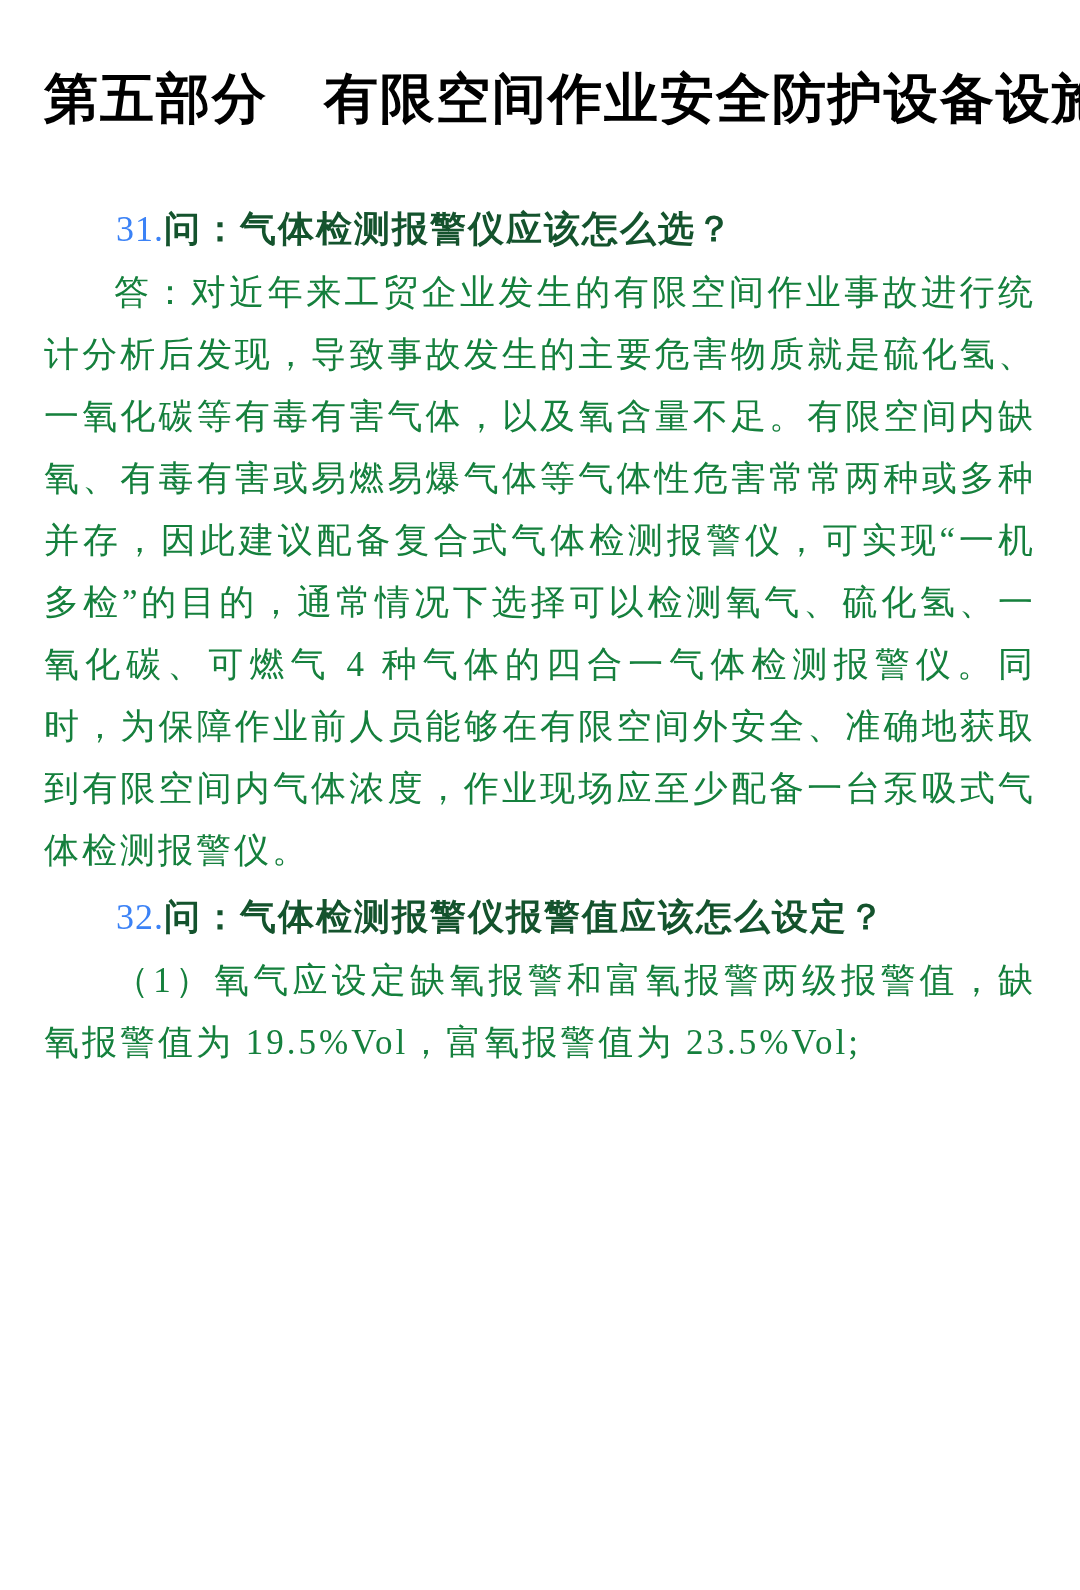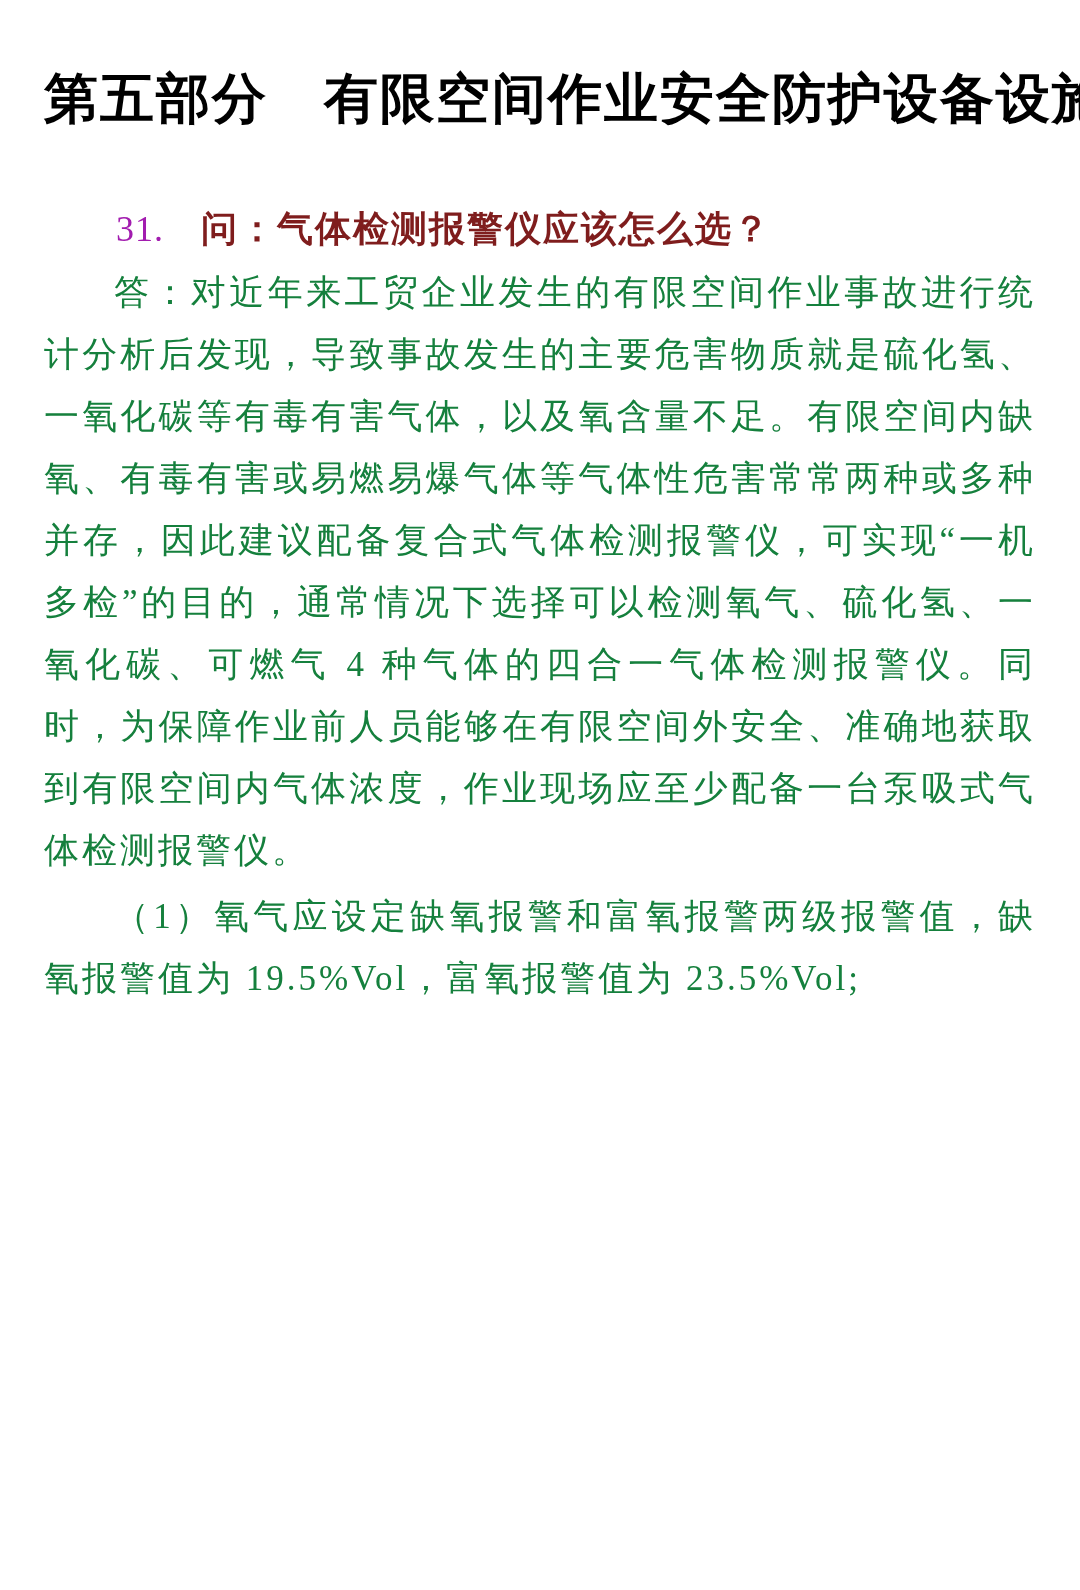--- a/index.html
+++ b/index.html
@@ -38,28 +38,27 @@
     font-size: 36px;
     line-height: 62px;
     text-indent: 2em;
     margin: 2px 0 2px 0;
     white-space: nowrap;
   }
   .q-number {
     font-family: "Liberation Serif", "DejaVu Serif", serif;
     font-weight: 400;
     letter-spacing: 1px;
-    color: #a21caf;
+    color: #3b82f6;
   }
   .q-text {
     font-family: "Liberation Sans", "DejaVu Sans", sans-serif;
     font-weight: 700;
     letter-spacing: 2px;
-    color: #7f1d1d;
-    margin-left: 37px;
+    color: #14532d;
   }
   .answer {
     font-family: "Liberation Serif", "DejaVu Serif", serif;
     font-weight: 400;
     font-size: 35px;
     line-height: 62px;
     letter-spacing: 3px;
     text-align: justify;
     text-indent: 2em;
     margin: 2px 0 4px 0;
@@ -72,20 +71,21 @@
 <div class="page">
 
   <h1 class="doc-title">第五部分　有限空间作业安全防护设备设施</h1>
 
   <section class="qa-block">
     <p class="question"><span class="q-number">31.</span><span class="q-text">问：气体检测报警仪应该怎么选？</span></p>
     <p class="answer">答：对近年来工贸企业发生的有限空间作业事故进行统计分析后发现，导致事故发生的主要危害物质就是硫化氢、一氧化碳等有毒有害气体，以及氧含量不足。有限空间内缺氧、有毒有害或易燃易爆气体等气体性危害常常两种或多种并存，因此建议配备复合式气体检测报警仪，可实现“一机多检”的目的，通常情况下选择可以检测氧气、硫化氢、一氧化碳、可燃气 4 种气体的四合一气体检测报警仪。同时，为保障作业前人员能够在有限空间外安全、准确地获取到有限空间内气体浓度，作业现场应至少配备一台泵吸式气体检测报警仪。</p>
   </section>
 
   <section class="qa-block">
+    <p class="question"><span class="q-number">32.</span><span class="q-text">问：气体检测报警仪报警值应该怎么设定？</span></p>
     <p class="answer">（1）氧气应设定缺氧报警和富氧报警两级报警值，缺氧报警值为 19.5%Vol，富氧报警值为 23.5%Vol;</p>
   </section>
 
   <section class="qa-block">
     <p class="question"></p>
 
   </section>
 
 </div>
 

